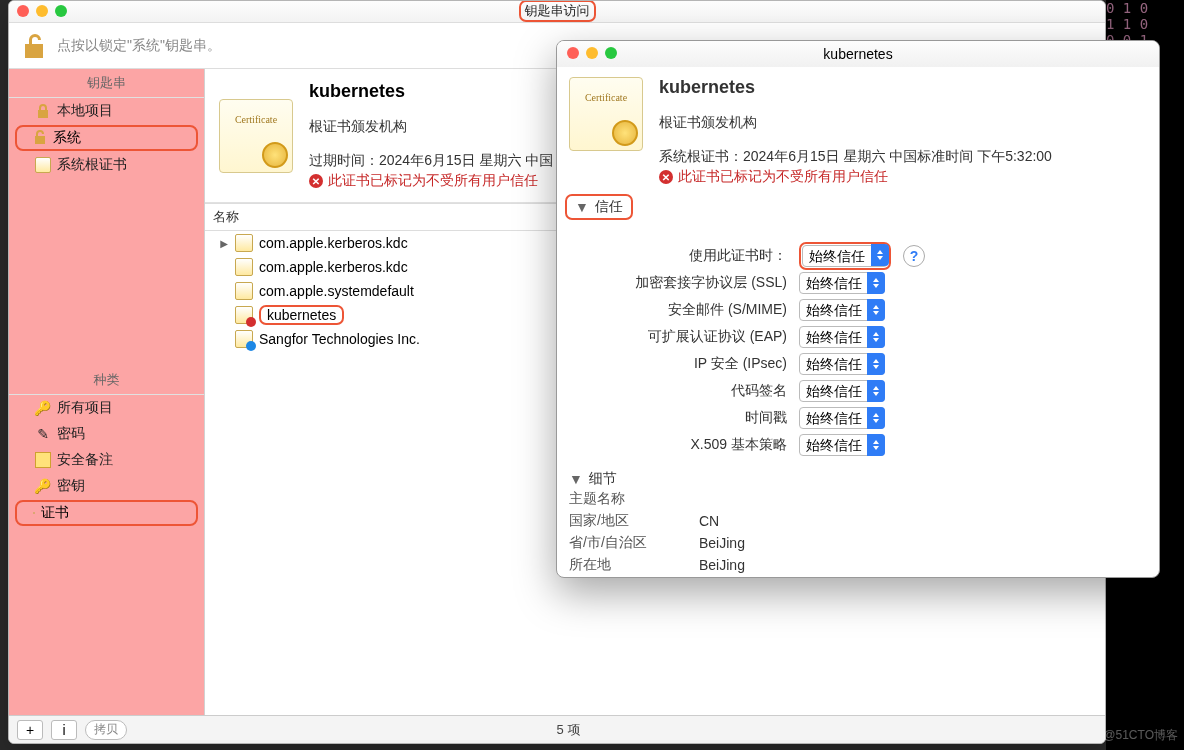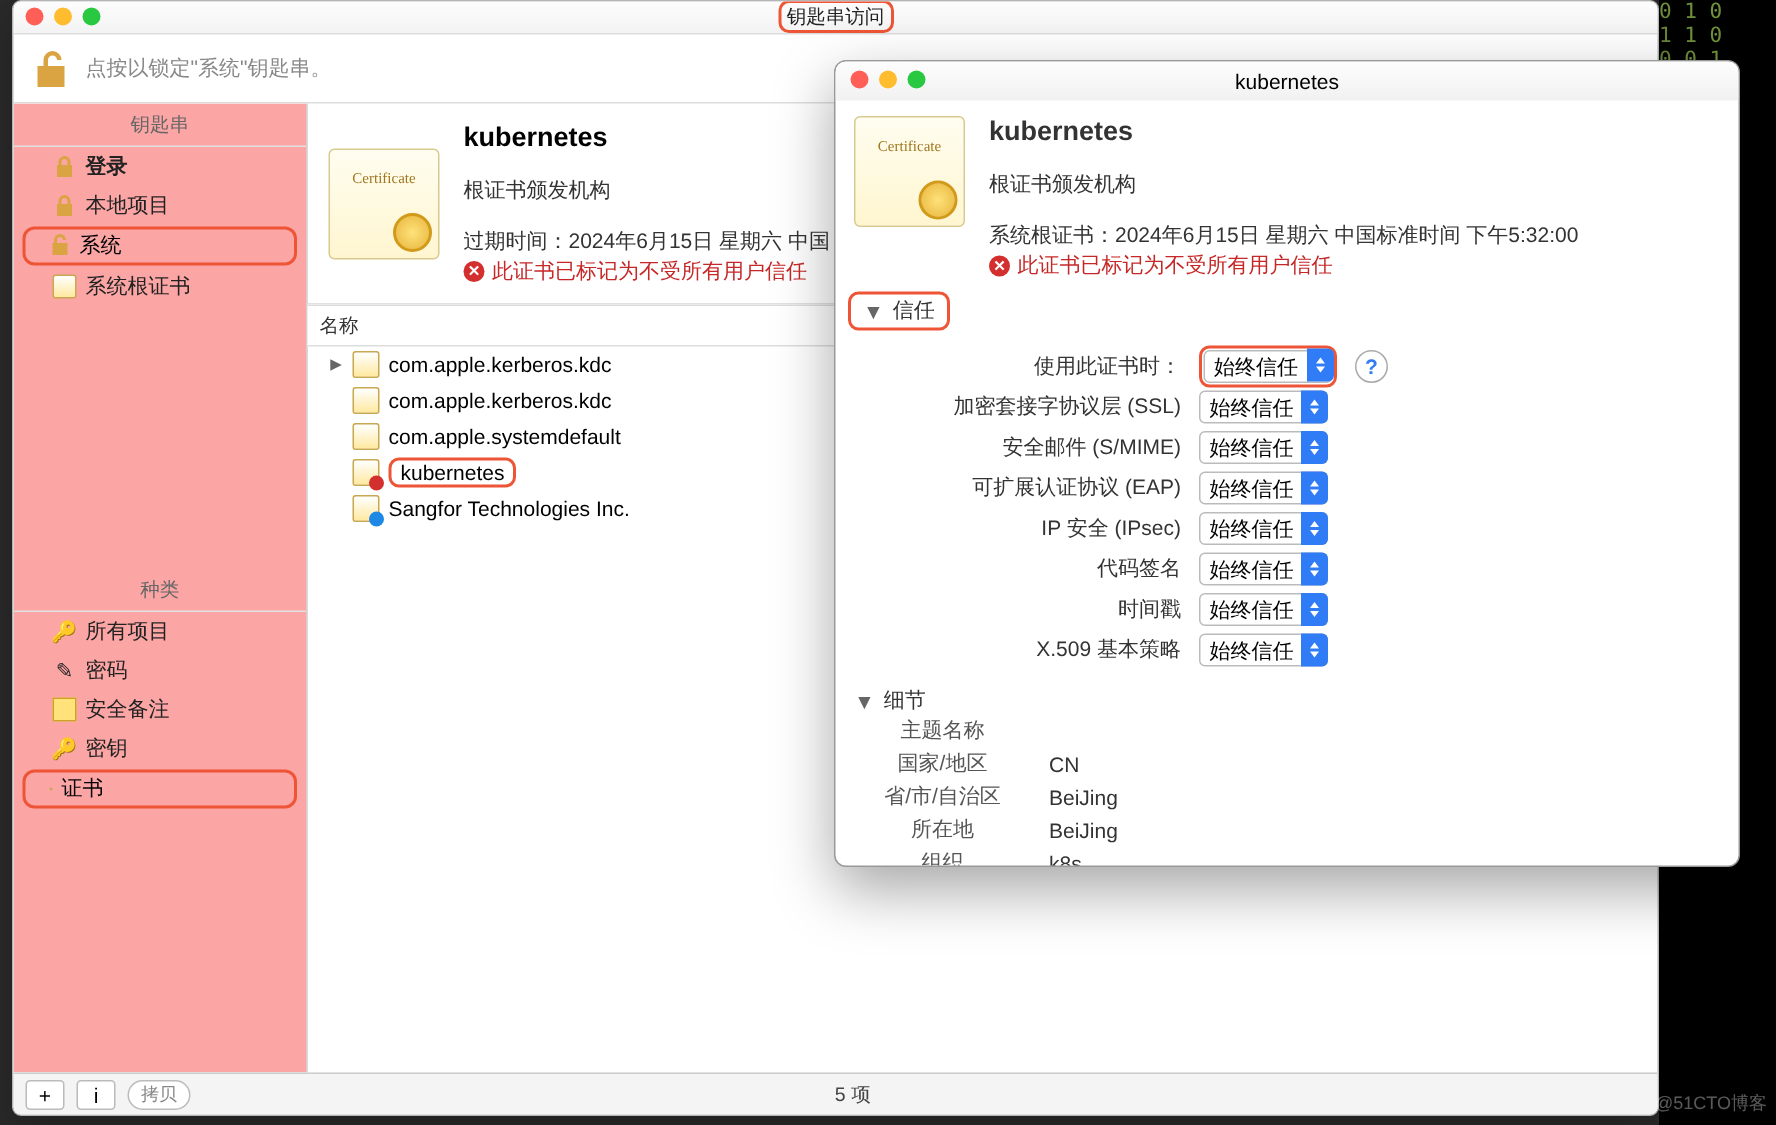--- a/index.html
+++ b/index.html
@@ -47,40 +47,40 @@
 .footer .btn-lbl{border:1px solid #bbb;border-radius:10px;background:#fff;padding:0 8px;height:20px;display:flex;align-items:center;font-size:12px;color:#888;}
 
 .dialog { position:absolute; left:556px; top:40px; width:604px; height:538px; background:#fff; border:1px solid #999; border-radius:8px; box-shadow: 0 15px 40px rgba(0,0,0,.35); overflow:hidden; display:flex; flex-direction:column; }
 .dlg-title{height:26px;background:linear-gradient(#fdfdfd,#f1f1f1);display:flex;align-items:center;justify-content:center;position:relative;font-size:14px;}
 .dlg-title .traffic{left:10px;top:6px;}
 .dlg-body{flex:1;padding:10px 14px 14px 12px;overflow:auto;font-size:14px;color:#333;}
 .dlg-banner{display:flex;gap:16px;}
 .disclosure{display:flex;align-items:center;gap:6px;margin-top:8px;}
 .disclosure .tri{color:#666;}
 .disclosure.hl{border:2px solid #ed5536;border-radius:7px;display:inline-flex;padding:2px 8px;margin-left:-4px;}
-.trust-rows{margin-top:10px;}
+.trust-rows{margin-top:22px;}
 .trow{display:flex;align-items:center;height:27px;}
 .trow .lab{flex:0 0 230px;text-align:right;padding-right:12px;}
 .trow .sel{position:relative;}
 .trow select{appearance:none;-webkit-appearance:none;border:1px solid #bbb;border-radius:4px;height:22px;padding:0 22px 0 6px;font-size:14px;background:#fff;}
 .trow .arrow{position:absolute;right:0;top:0;height:22px;width:18px;background:#2f7cf6;border-radius:0 4px 4px 0;display:flex;flex-direction:column;justify-content:center;align-items:center;}
 .trow .arrow::before,.trow .arrow::after{content:"";width:0;height:0;border-left:3px solid transparent;border-right:3px solid transparent;}
 .trow .arrow::before{border-bottom:4px solid #fff;margin-bottom:2px;}
 .trow .arrow::after{border-top:4px solid #fff;}
 .trow.hl .sel{border:2px solid #ed5536;border-radius:7px;padding:1px;}
 .helpbtn{width:22px;height:22px;border-radius:50%;border:1px solid #aaa;display:flex;align-items:center;justify-content:center;color:#2f7cf6;font-weight:600;margin-left:12px;}
 .details{margin-top:12px;}
-.dlabel{text-align:center;flex:0 0 130px;padding-right:12px;color:#555;}
+.dlabel{text-align:left;flex:0 0 130px;padding-right:12px;color:#555;}
 .dval{flex:1;}
 .drow{display:flex;height:22px;align-items:center;}
 .caret{font-size:10px;color:#666;margin-right:4px;}
 .err-ic{width:14px;height:14px;border-radius:50%;background:#d32f2f;display:inline-flex;align-items:center;justify-content:center;color:#fff;font-size:10px;font-weight:bold;}
 
 .bg-strip{position:absolute;right:0;top:0;width:78px;height:750px;background:#000;overflow:hidden;}
-.bg-strip span{color:#bef264;font-family:monospace;font-size:14px;opacity:.6;display:block;}
+.bg-strip span{color:#f9a8d4;font-family:monospace;font-size:14px;opacity:.6;display:block;}
 .watermark{position:absolute;right:6px;bottom:6px;color:rgba(255,255,255,.35);font-size:12px;}
 .sm-lock{display:inline-block;width:14px;height:16px;}
 </style>
 </head>
 <body>
 
 <div class="bg-strip">
   <span>0 1 0</span>
     <span>1 1 0</span>
     <span>0 0 1</span>
@@ -101,28 +101,20 @@
   <div class="lock-row">
     <svg class="lock-ic" viewBox="0 0 24 28">
         <path fill="#d9a441" d="M6 12V8a6 6 0 0112 0h-3a3 3 0 00-6 0v4h11v14H2V12z"></path>
       </svg>
     <span>点按以锁定"系统"钥匙串。</span>
   </div>
 
   <div class="body-area">
     <div class="sidebar">
       <div class="sb-group-title">钥匙串</div>
-      <div class="sb-item bold">
-          <span class="ic">
-            <svg class="sm-lock" viewBox="0 0 14 16">
-              <path fill="#d9a441" d="M3 7V5a4 4 0 018 0v2h1v8H2V7zm2 0h4V5a2 2 0 00-4 0z"></path>
-            </svg>
-          </span>
-          <span>登录</span>
-        </div>
       <div class="sb-item">
           <span class="ic">
             <svg class="sm-lock" viewBox="0 0 14 16">
               <path fill="#d9a441" d="M3 7V5a4 4 0 018 0v2h1v8H2V7zm2 0h4V5a2 2 0 00-4 0z"></path>
             </svg>
           </span>
           <span>本地项目</span>
         </div>
       <div class="sb-sel-box">
           <span class="ic"><svg class="sm-lock" viewBox="0 0 14 16">

